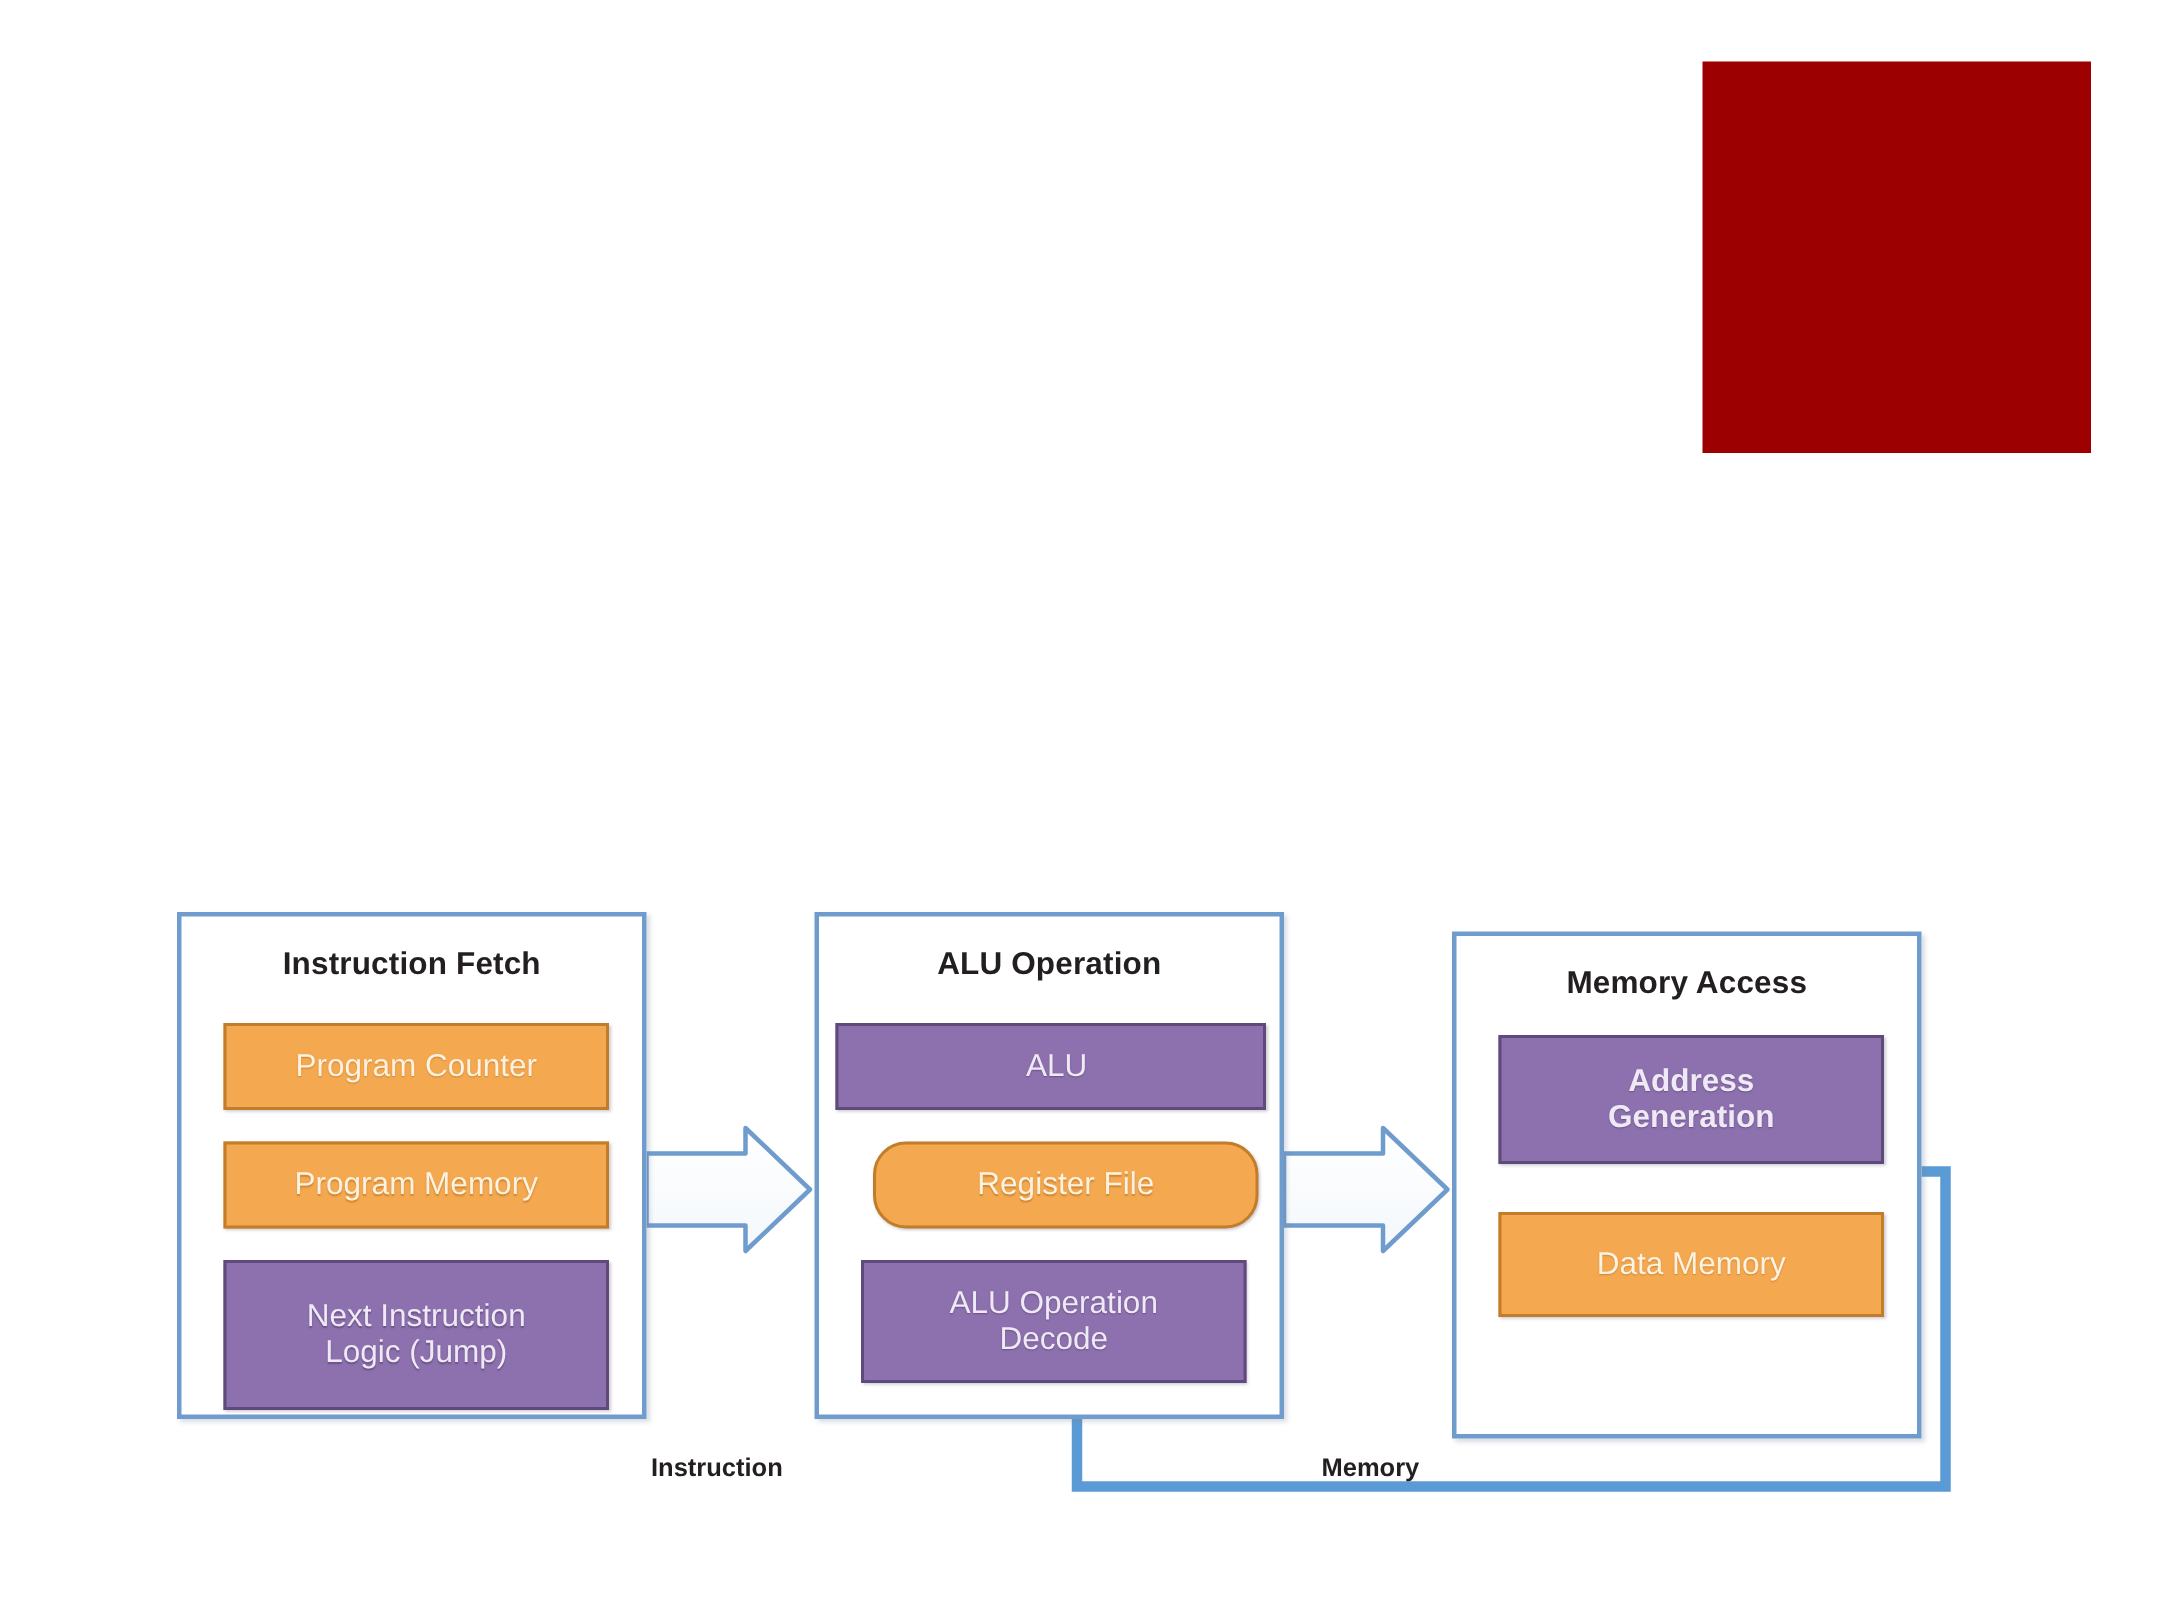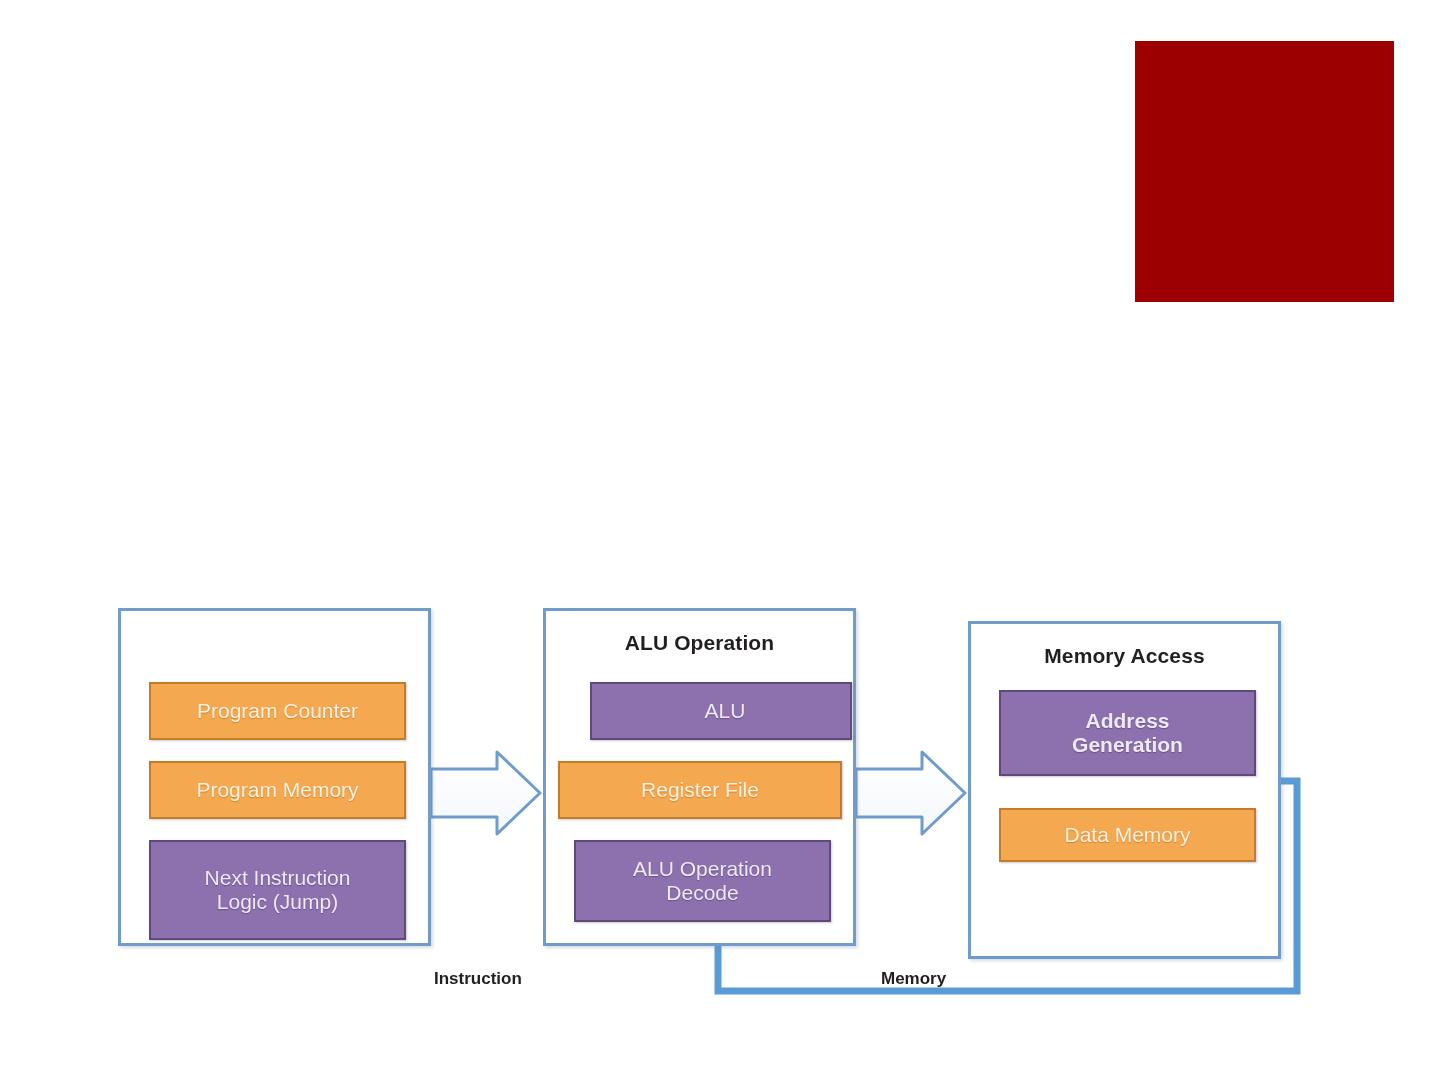--- a/index.html
+++ b/index.html
@@ -103,58 +103,59 @@
     </g>
 
     <g>
       <path d="M 1278,781 L 1297,781 L 1297,991 L 718,991 L 718,828" fill="none" stroke="#5b9bd5" stroke-width="7" stroke-linejoin="miter" stroke-linecap="butt"></path>
 
       <polygon points="718,806 730,832 706,832" fill="#5b9bd5"></polygon>
     </g>
   </svg>
 
   <div class="stage" style="left:118px;top:608px;width:313px;height:338px;">
+    <div class="stage-title" style="top:20px;">Instruction Fetch</div>
 
     <div class="unit orange" style="left:28px;top:71px;width:257px;height:58px;">
       <span>Program Counter</span>
     </div>
 
     <div class="unit orange" style="left:28px;top:150px;width:257px;height:58px;">
       <span>Program Memory</span>
     </div>
 
     <div class="unit purple" style="left:28px;top:229px;width:257px;height:100px;">
       <span>Next Instruction<br>Logic (Jump)</span>
     </div>
   </div>
 
   <div class="stage" style="left:543px;top:608px;width:313px;height:338px;">
     <div class="stage-title" style="top:20px;">ALU Operation</div>
 
-    <div class="unit purple" style="left:44px;top:71px;width:262px;height:58px;padding-left:12px;">
+    <div class="unit purple" style="left:11px;top:71px;width:287px;height:58px;padding-left:12px;">
       <span>ALU</span>
     </div>
 
-    <div class="unit orange" style="left:12px;top:150px;width:284px;height:58px;">
+    <div class="unit orange" style="left:36px;top:150px;width:257px;height:58px;border-radius:22px;">
       <span>Register File</span>
     </div>
 
     <div class="unit purple" style="left:28px;top:229px;width:257px;height:82px;">
       <span>ALU Operation<br>Decode</span>
     </div>
   </div>
 
   <div class="stage" style="left:968px;top:621px;width:313px;height:338px;">
     <div class="stage-title" style="top:20px;">Memory Access</div>
 
     <div class="unit purple" style="left:28px;top:66px;width:257px;height:86px;font-weight:bold;">
       <span>Address<br>Generation</span>
     </div>
 
-    <div class="unit orange" style="left:28px;top:184px;width:257px;height:54px;">
+    <div class="unit orange" style="left:28px;top:184px;width:257px;height:70px;">
       <span>Data Memory</span>
     </div>
   </div>
 
   <div class="flow-label" style="left:434px;top:969px;">Instruction</div>
 
   <div class="flow-label" style="left:881px;top:969px;">Memory</div>
 
 </div>
 

